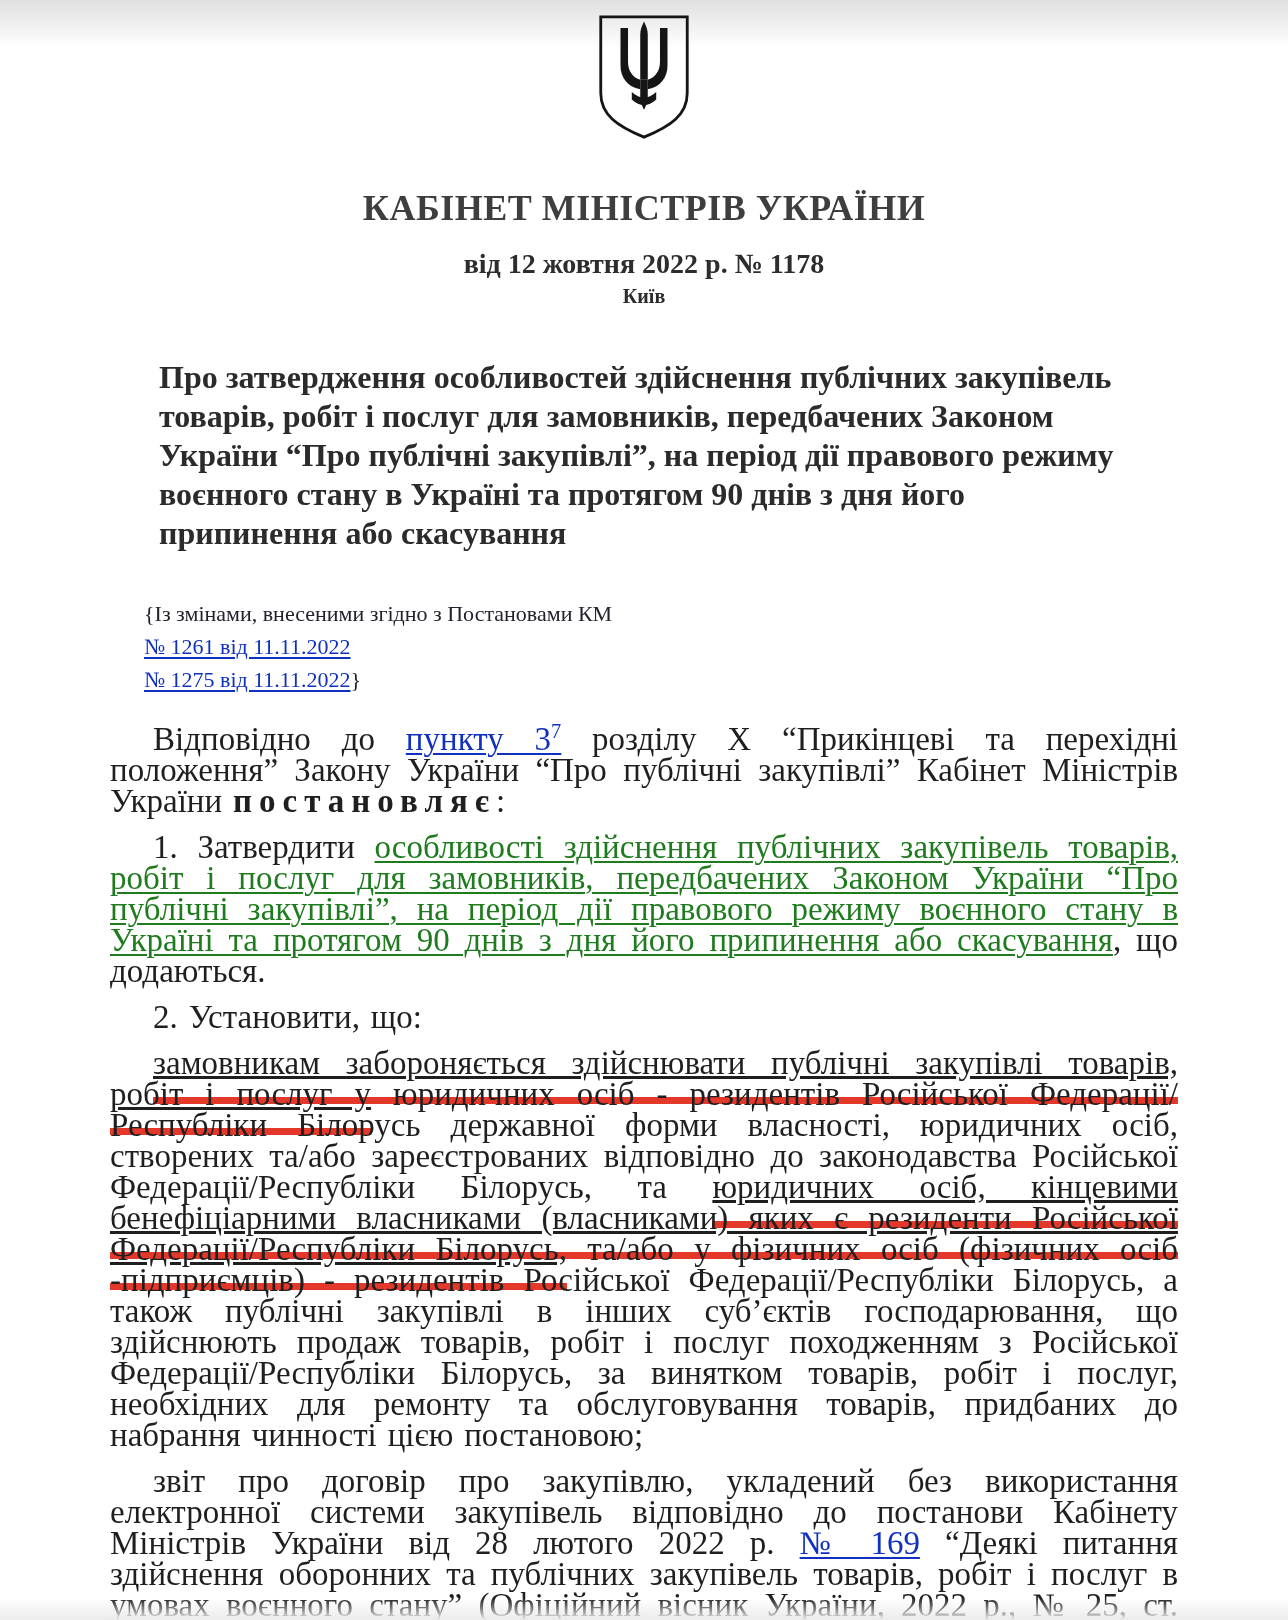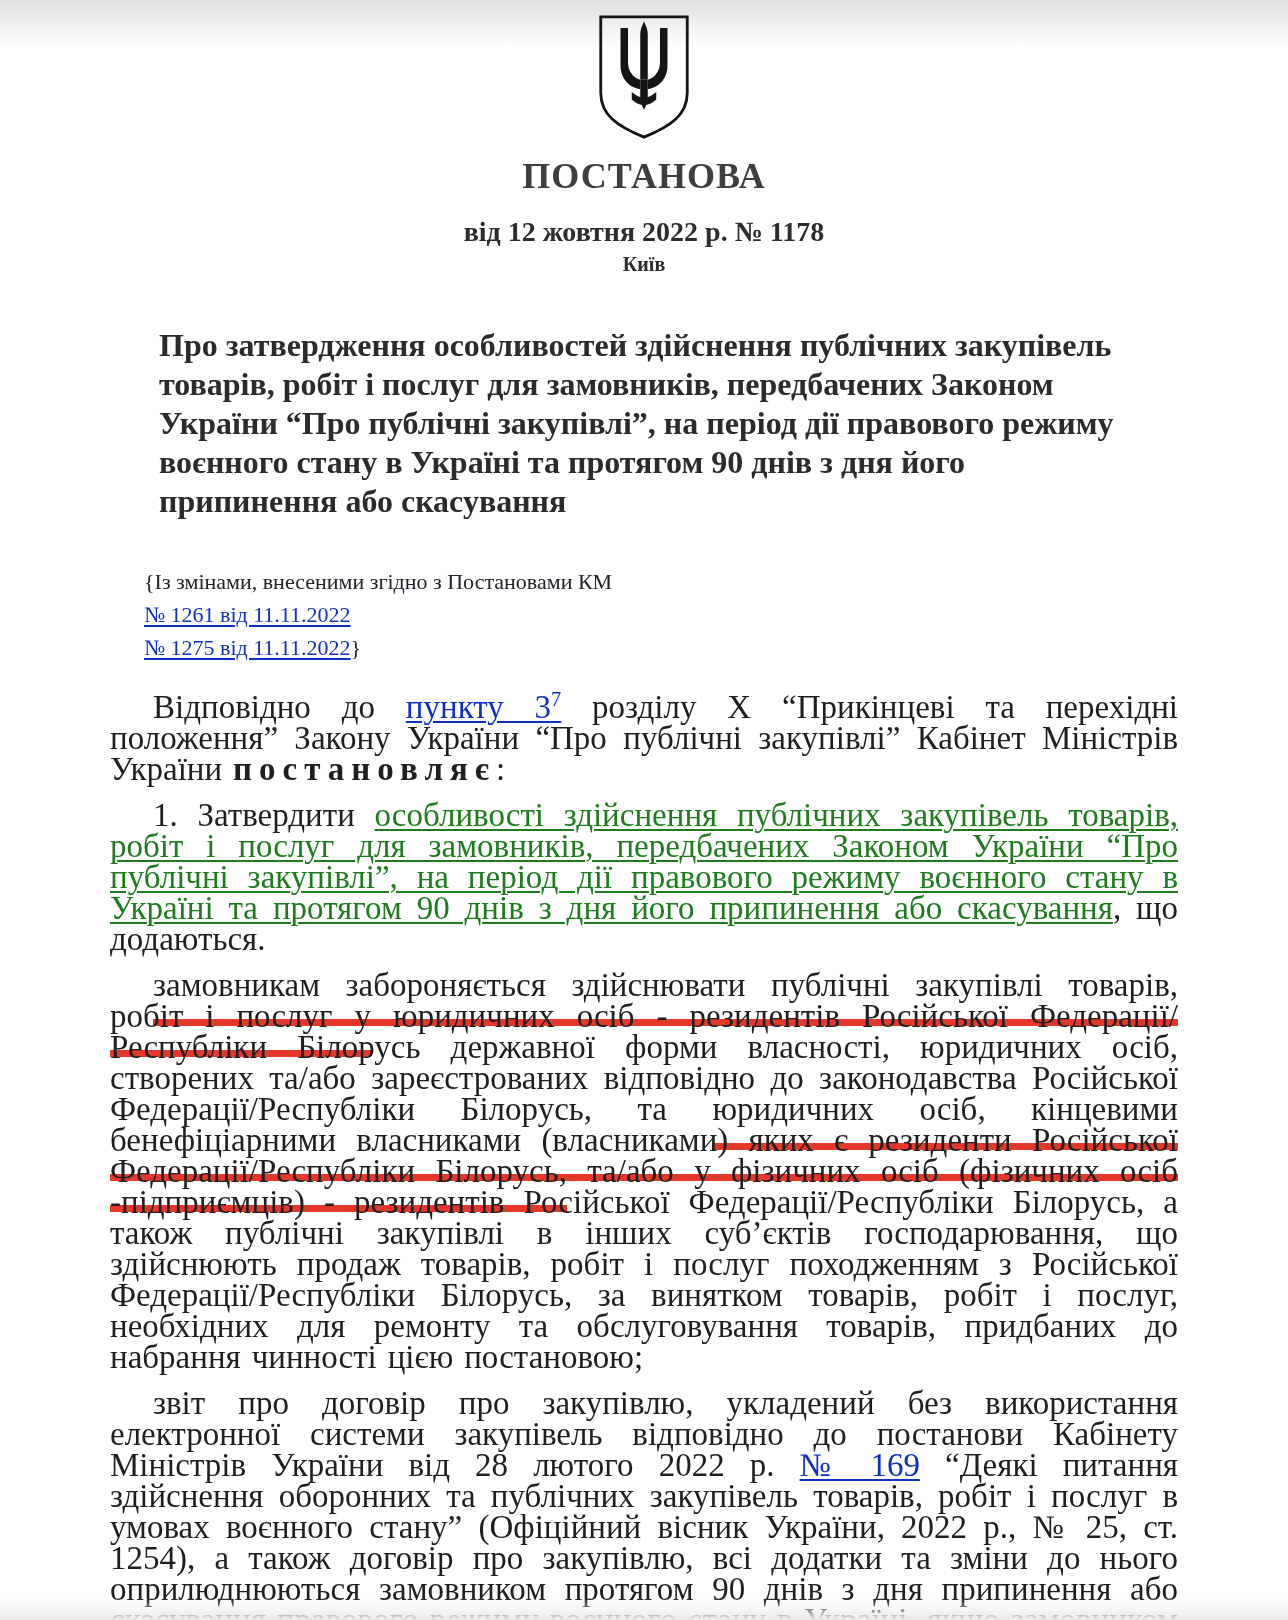--- a/index.html
+++ b/index.html
@@ -73,57 +73,59 @@
     color: #1e7b1e; text-decoration: underline;
     text-decoration-thickness: 2px; text-underline-offset: 3px;
     cursor: pointer;
   }
   sup.link-sup { font-size: 0.62em; line-height: 0; }
   .spaced-bold { font-weight: bold; letter-spacing: 7px; }
   .red-mark {
     border-bottom: 7px solid #e4382a;
     padding-bottom: 16px;
     box-decoration-break: clone;
+    text-decoration: underline;
     -webkit-box-decoration-break: clone;
   }
 </style>
 </head>
 <body>
 
 <div class="fade-top"></div>
 
 <div class="page">
 
   <header class="doc-header">
     <svg class="emblem" width="94" height="126" viewBox="0 0 100 134" aria-hidden="true">
       <path d="M4,3 H96 V84 C96,107 79,119 50,131 C21,119 4,107 4,84 Z" fill="none" stroke="#151515" stroke-width="3"></path>
       <path fill="#151515" d="M50,8 C47.5,13 46,17 46,22 L46,70 L54,70 L54,22 C54,17 52.5,13 50,8 Z"></path>
       <path fill="#151515" d="M25,15 L33,15 L33,51 C33,61 38.5,67.5 46,70 L46,80 C32,77.5 25,67 25,55 Z"></path>
       <path fill="#151515" d="M75,15 L67,15 L67,51 C67,61 61.5,67.5 54,70 L54,80 C68,77.5 75,67 75,55 Z"></path>
       <path fill="#151515" d="M46,70 L46,93 L50,102 L54,93 L54,70 Z"></path>
       <path fill="#151515" d="M37,83 Q50,95 63,83 L63,91 Q50,103 37,91 Z"></path>
     </svg>
-    <h2 class="doc-type">ПОСТАНОВА</h2>
+    <h1 class="org-name">КАБІНЕТ МІНІСТРІВ УКРАЇНИ</h1>
     <div class="date-line">від 12 жовтня 2022 р. № 1178</div>
     <div class="city">Київ</div>
     <div class="doc-title">Про затвердження особливостей здійснення публічних закупівель товарів, робіт і послуг для замовників, передбачених Законом України “Про публічні закупівлі”, на період дії правового режиму воєнного стану в Україні та протягом 90 днів з дня його припинення або скасування</div>
   </header>
 
   <section class="amendments">
     <div>{Із змінами, внесеними згідно з Постановами КМ</div>
     <div><a class="blue-link">№ 1261 від 11.11.2022</a></div>
     <div><a class="blue-link">№ 1275 від 11.11.2022</a><span>}</span></div>
   </section>
 
   <main>
 
     <p class="para first"><span>Відповідно до </span><a class="blue-link"><span>пункту 3</span><sup class="link-sup">7</sup></a><span> розділу Х “Прикінцеві та перехідні положення” Закону України “Про публічні закупівлі” Кабінет Міністрів України </span><span class="spaced-bold">постановляє</span><span>:</span></p>
 
     <p class="para"><span>1. Затвердити </span><a class="green-link">особливості здійснення публічних закупівель товарів, робіт і послуг для замовників, передбачених Законом України “Про публічні закупівлі”, на період дії правового режиму воєнного стану в Україні та протягом 90 днів з дня його припинення або скасування</a><span>, що додаються.</span></p>
 
+    <p class="para">2. Установити, що:</p>
 
     <p class="para"><span class="red-mark">замовникам забороняється здійснювати публічні закупівлі товарів, робіт і послуг у</span><span> юридичних осіб - резидентів Російської Федерації/Республіки Білорусь державної форми власності, юридичних осіб, створених та/або зареєстрованих відповідно до законодавства Російської Федерації/Республіки Білорусь, та </span><span class="red-mark">юридичних осіб, кінцевими бенефіціарними власниками (власниками) яких є резиденти Російської Федерації/Республіки Білорусь,</span><span> та/або у фізичних осіб (фізичних осіб -підприємців) - резидентів Російської Федерації/Республіки Білорусь, а також публічні закупівлі в інших суб’єктів господарювання, що здійснюють продаж товарів, робіт і послуг походженням з Російської Федерації/Республіки Білорусь, за винятком товарів, робіт і послуг, необхідних для ремонту та обслуговування товарів, придбаних до набрання чинності цією постановою;</span></p>
 
     <p class="para"><span>звіт про договір про закупівлю, укладений без використання електронної системи закупівель відповідно до постанови Кабінету Міністрів України від 28 лютого 2022 р. </span><a class="blue-link">№ 169</a><span> “Деякі питання здійснення оборонних та публічних закупівель товарів, робіт і послуг в умовах воєнного стану” (Офіційний вісник України, 2022 р., № 25, ст. 1254), а також договір про закупівлю, всі додатки та зміни до нього оприлюднюються замовником протягом 90 днів з дня припинення або скасування правового режиму воєнного стану в Україні, якщо замовником не оприлюднено такий звіт, договір про закупівлю, всі додатки та зміни до нього до набрання чинності цією постановою;</span></p>
 
   </main>
 </div>
 
 <div class="fade-bottom"></div>
 

